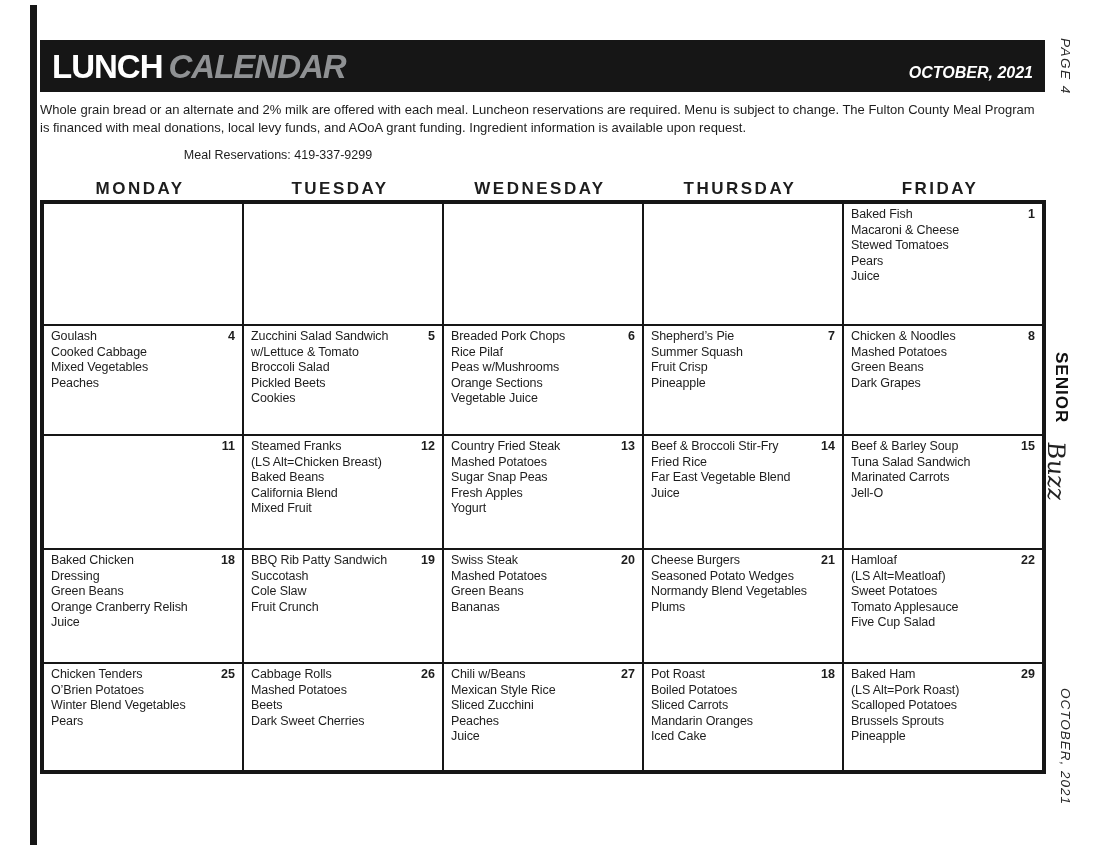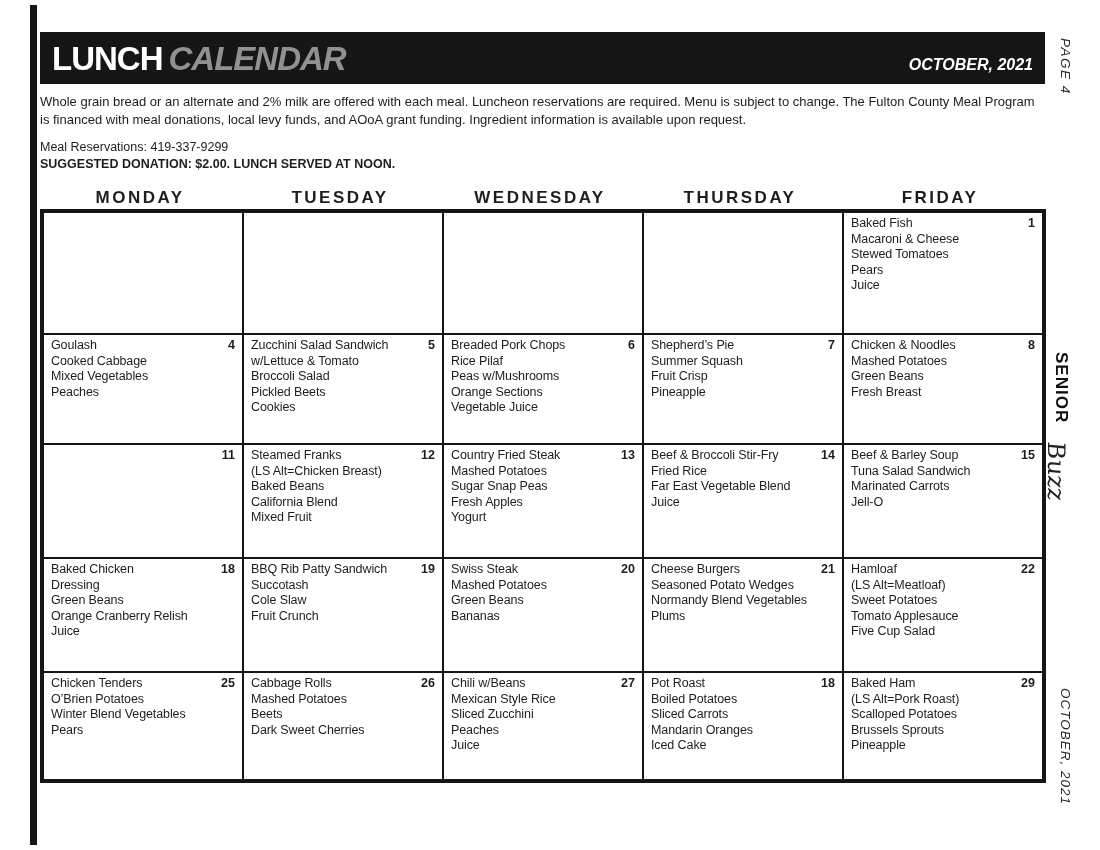--- a/index.html
+++ b/index.html
@@ -1,31 +1,31 @@
 <!DOCTYPE html>
 <html><head>
 <meta charset="utf-8">
 <style>
   html,body{margin:0;padding:0;background:#fff;}
   .page{position:relative;width:1100px;height:850px;background:#fff;overflow:hidden;
         font-family:"Liberation Sans",sans-serif;color:#1d1d1d;}
   .left-bar{position:absolute;left:30px;top:5px;width:7px;height:840px;background:#161616;}
-  .content{position:absolute;left:40px;top:32px;width:1005px;}
+  .content{position:absolute;left:40px;top:40px;width:1005px;}
 
   .titlebar{height:52px;background:#161616;display:flex;align-items:center;
             justify-content:space-between;padding:0 12px;box-sizing:border-box;}
   .title{font-size:33px;font-weight:bold;letter-spacing:-1px;line-height:1;white-space:nowrap;}
   .t1{color:#ffffff;}
   .t2{color:#8f9193;font-style:italic;margin-left:6px;}
   .hdate{color:#ffffff;font-weight:bold;font-style:italic;font-size:16px;padding-top:14px;}
 
   .intro{margin:9px 0 0 0;font-size:13px;line-height:17.5px;width:1002px;}
 
   .inforow{display:flex;margin-top:11px;font-size:12.5px;line-height:17px;}
-  .inforow .leftcol{flex:0 0 476px;}
+  .inforow .leftcol{flex:0 0 476px;text-align:center;}
   .inforow .rightcol{flex:1;}
   .bold{font-weight:bold;}
 
   .dayheaders{display:grid;grid-template-columns:repeat(5,1fr);width:1000px;
               margin-top:15px;margin-bottom:1px;}
   .dayheaders span{text-align:center;font-weight:bold;font-size:17px;letter-spacing:2.5px;}
 
   .grid{display:grid;grid-template-columns:repeat(5,1fr);
         grid-template-rows:122px 110px 114px 114px 108px;
         width:1000px;border:3px solid #161616;box-sizing:content-box;background:#161616;
@@ -56,21 +56,20 @@
         <span class="t1">LUNCH</span><span class="t2">CALENDAR</span>
       </div>
       <div class="hdate">OCTOBER, 2021</div>
     </header>
 
     <p class="intro">Whole grain bread or an alternate and 2% milk are offered with each meal. Luncheon reservations are required. Menu is subject to change. The Fulton County Meal Program is financed with meal donations, local levy funds, and AOoA grant funding. Ingredient information is available upon request.</p>
 
     <div class="inforow">
       <div class="leftcol">
         <div>Meal Reservations: 419-337-9299</div>
-        <div class="bold">SUGGESTED DONATION: $2.00. LUNCH SERVED AT NOON.</div>
       </div>
       <div class="rightcol">
       </div>
     </div>
 
     <div class="dayheaders">
       <span>MONDAY</span>
       <span>TUESDAY</span>
       <span>WEDNESDAY</span>
       <span>THURSDAY</span>
@@ -118,21 +117,21 @@
           <div class="item">Shepherd’s Pie</div>
           <div class="item">Summer Squash</div>
           <div class="item">Fruit Crisp</div>
           <div class="item">Pineapple</div>
         </div>
         <div class="cell">
           <span class="num">8</span>
           <div class="item">Chicken &amp; Noodles</div>
           <div class="item">Mashed Potatoes</div>
           <div class="item">Green Beans</div>
-          <div class="item">Fresh Breast</div>
+          <div class="item">Dark Grapes</div>
         </div>
         <div class="cell">
           <span class="num">11</span>
         </div>
         <div class="cell">
           <span class="num">12</span>
           <div class="item">Steamed Franks</div>
           <div class="item">(LS Alt=Chicken Breast)</div>
           <div class="item">Baked Beans</div>
           <div class="item">California Blend</div>

